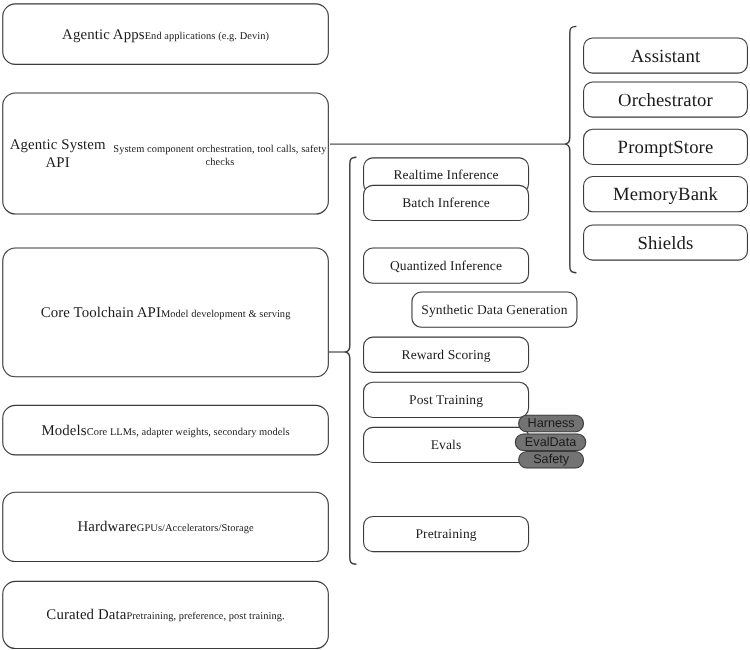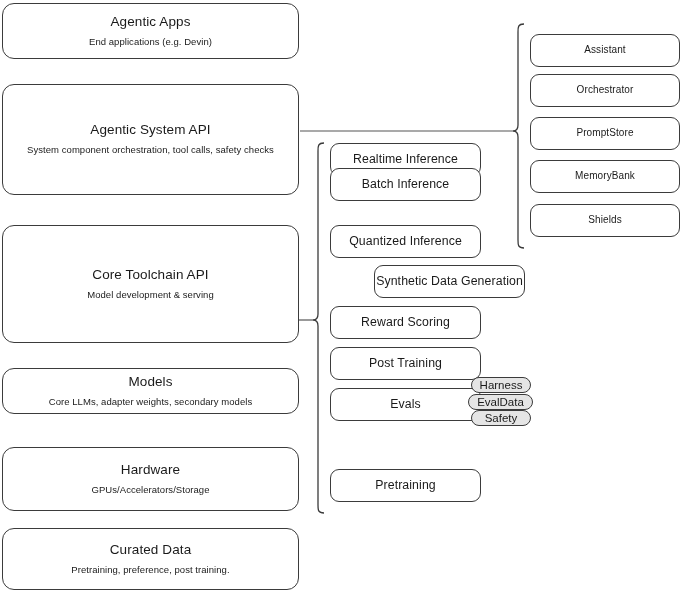--- a/index.html
+++ b/index.html
@@ -17,24 +17,24 @@
   }
 
   
   .box {
     position: absolute;
     box-sizing: border-box;
     border: 1.3px solid #3b3b3b;
     border-radius: 12px;
     background: #ffffff;
     display: flex;
-    flex-direction: column;
     align-items: center;
     justify-content: center;
     text-align: center;
+    font-family: Liberation Serif, serif;
   }
   .box .title {
     font-size: 13.5px;
     color: #1a1a1a;
     line-height: 1.25;
     letter-spacing: 0.1px;
   }
   .box .subtitle {
     font-size: 9.5px;
     color: #1a1a1a;
@@ -56,29 +56,29 @@
   }
   .mid-box .title { font-size: 12.3px; }
 
   
   .right-box {
     left: 530px;
     width: 150px;
     height: 33px;
     border-radius: 9px;
   }
-  .right-box .title { font-size: 10px; }
+  .right-box .title { font-size: 17px; }
 
   
   .pill {
     position: absolute;
     box-sizing: border-box;
     border: 1.3px solid #3b3b3b;
     border-radius: 11px;
-    background: #e5e5e5;
+    background: #737373;
     height: 16px;
     display: flex;
     align-items: center;
     justify-content: center;
     font-size: 11.5px;
     color: #1a1a1a;
     z-index: 6;
   }
 
   

